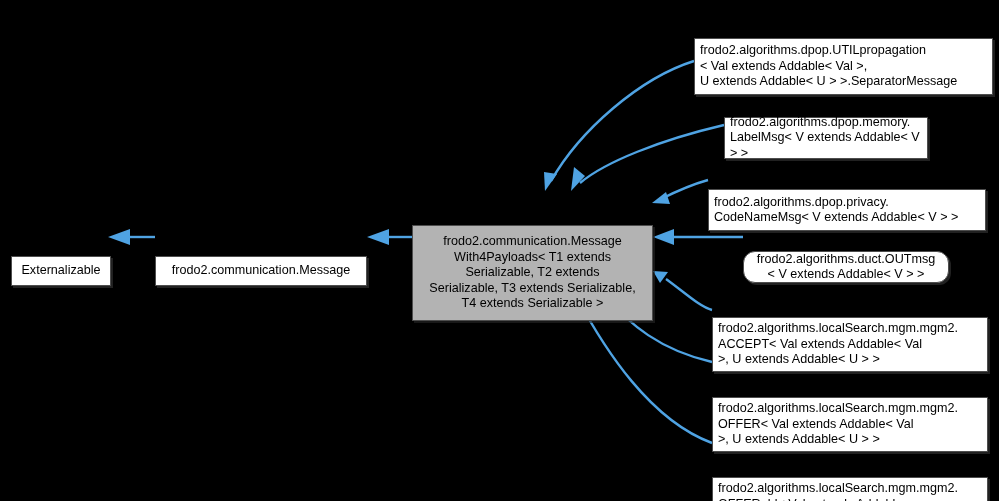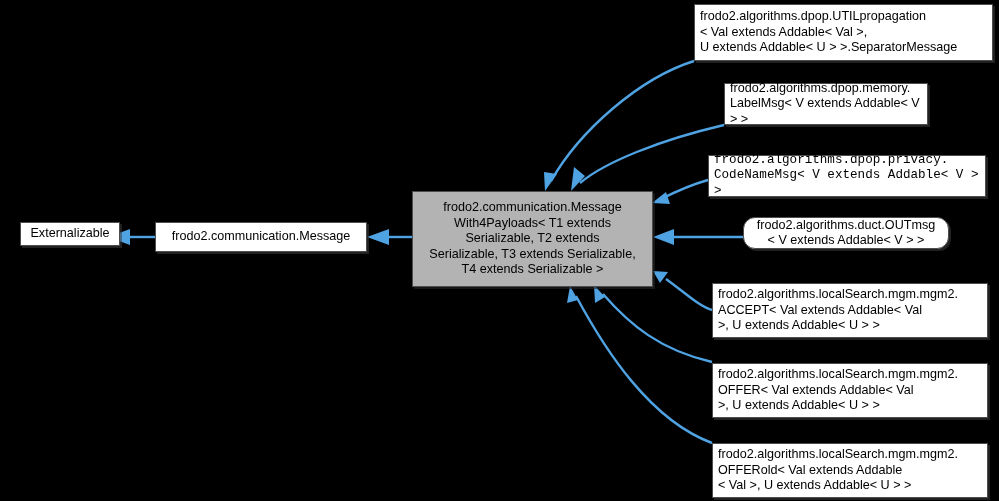--- a/index.html
+++ b/index.html
@@ -31,20 +31,21 @@
     color: #000000;
     font-size: 12.6px;
     line-height: 15.4px;
     text-align: center;
     display: flex;
     align-items: center;
     justify-content: center;
     padding: 2px 5px;
     box-shadow: 2px 2px 0 rgba(60,60,60,0.55);
     white-space: pre-line;
+    margin-top: 34px;
   }
   .node.central {
     background: #b3b3b3;
     border: 1px solid #4d4d4d;
     box-shadow: 2px 2px 0 rgba(40,40,40,0.6);
   }
   .node .label {
     display: block;
     width: 100%;
   }
@@ -87,21 +88,21 @@
     <g>
       <path d="M 712 362 C 660 350, 630 325, 603 294" fill="none" stroke="#4fa3e3" stroke-width="2.4"></path>
       <polygon points="594,285 605,297, 595 303" fill="#4fa3e3"></polygon>
     </g>
     <g>
       <path d="M 712 443 C 650 420, 605 350, 576 296" fill="none" stroke="#4fa3e3" stroke-width="2.4"></path>
       <polygon points="570,286 578,300, 567 303" fill="#4fa3e3"></polygon>
     </g>
   </svg>
 
-  <div class="node" style="left:20px; top:222px; width:100px; height:24px;">
+  <div class="node" style="left:11px; top:222px; width:100px; height:30px;">
     <span class="label">Externalizable</span>
   </div>
 
   <div class="node" style="left:155px; top:222px; width:212px; height:30px;">
     <span class="label">frodo2.communication.Message</span>
   </div>
 
   <div class="node central" style="left:412px; top:191px; width:241px; height:96px;">
     <span class="label">frodo2.communication.Message
 With4Payloads&lt; T1 extends
@@ -115,21 +116,21 @@
 &lt; Val extends Addable&lt; Val &gt;,
  U extends Addable&lt; U &gt; &gt;.SeparatorMessage</span>
   </div>
 
   <div class="node" style="left:724px; top:83px; width:204px; height:42px; text-align:left;">
     <span class="label" style="text-align:left;">frodo2.algorithms.dpop.memory.
 LabelMsg&lt; V extends Addable&lt; V &gt; &gt;</span>
   </div>
 
   <div class="node" style="left:708px; top:155px; width:278px; height:42px; text-align:left;">
-    <span class="label" style="text-align:left;font-family:Liberation Mono, monospace;">frodo2.algorithms.dpop.privacy.
+    <span class="label" style="text-align:left;">frodo2.algorithms.dpop.privacy.
 CodeNameMsg&lt; V extends Addable&lt; V &gt; &gt;</span>
   </div>
 
   <div class="node" style="left:743px; top:217px; width:206px; height:32px;border-radius:12px;">
     <span class="label">frodo2.algorithms.duct.OUTmsg
 &lt; V extends Addable&lt; V &gt; &gt;</span>
   </div>
 
   <div class="node" style="left:712px; top:283px; width:276px; height:55px; text-align:left;">
     <span class="label" style="text-align:left;">frodo2.algorithms.localSearch.mgm.mgm2.

